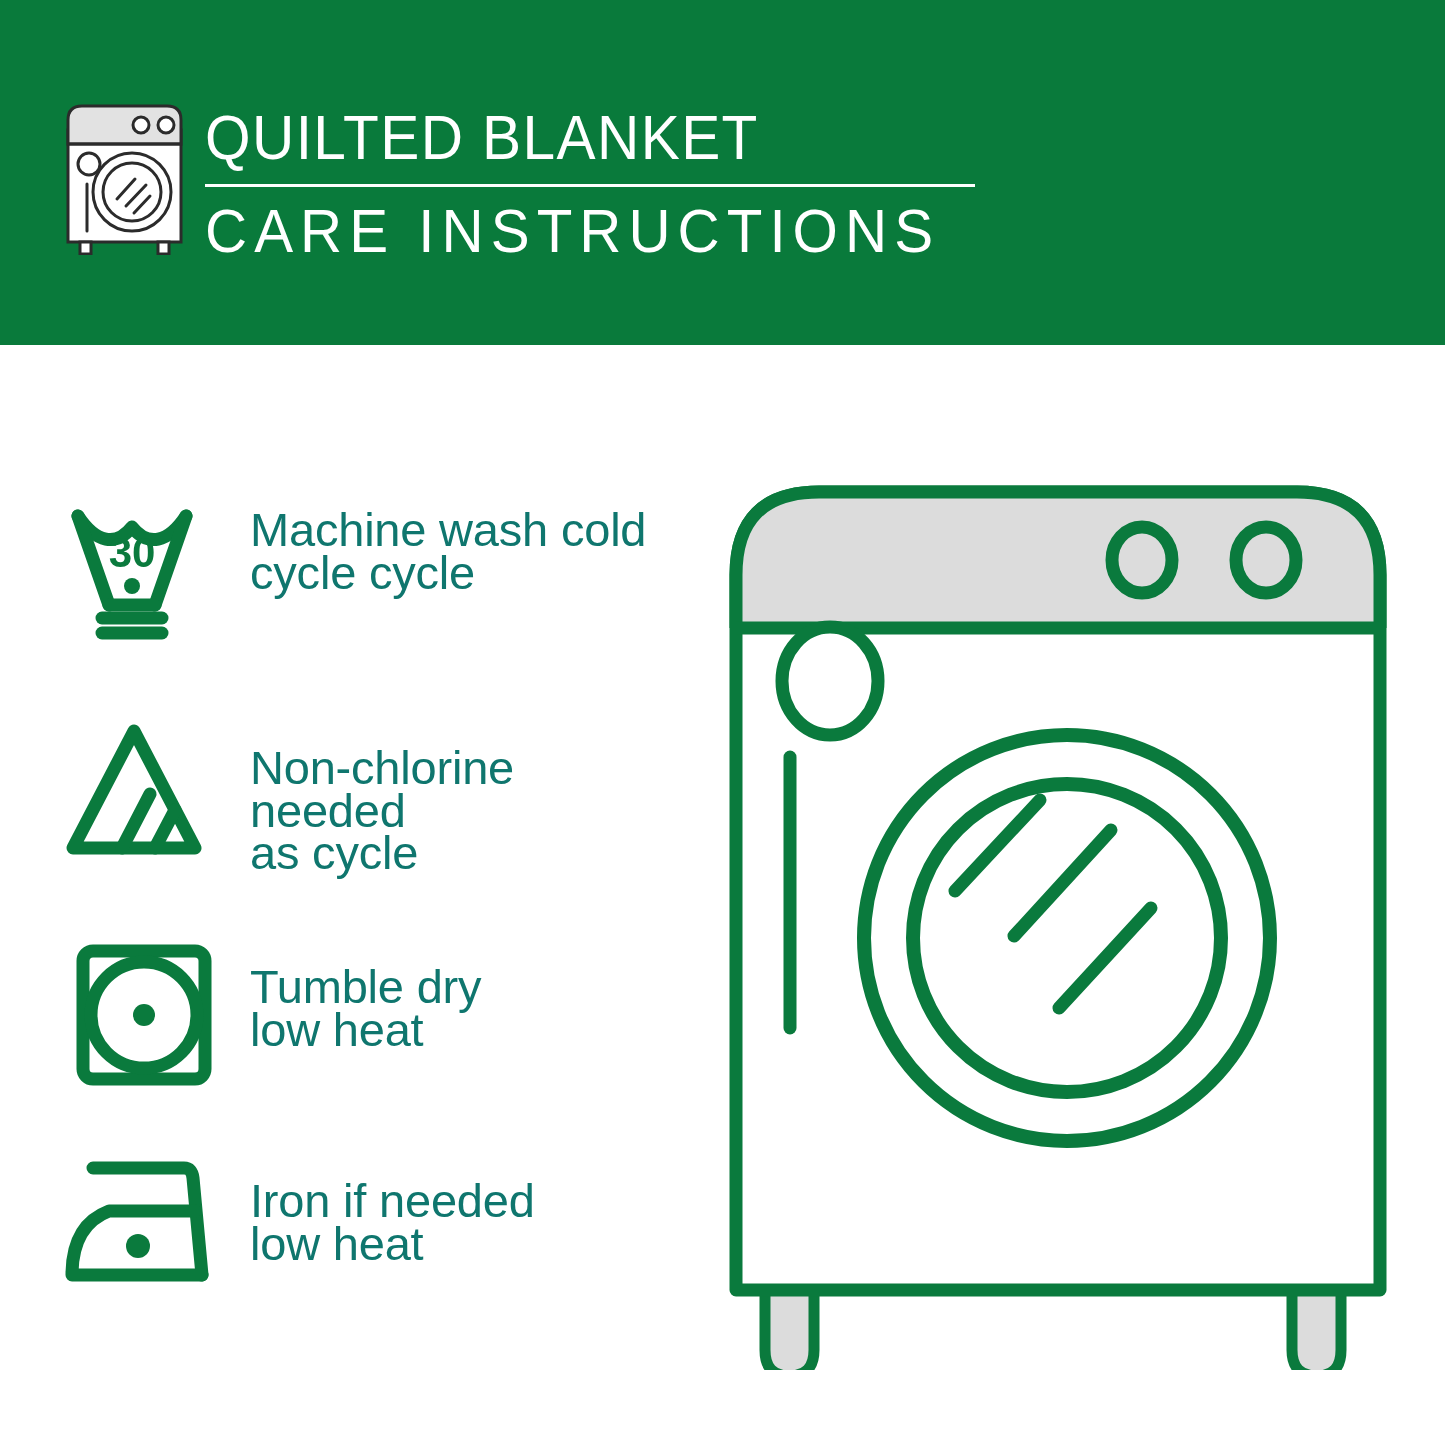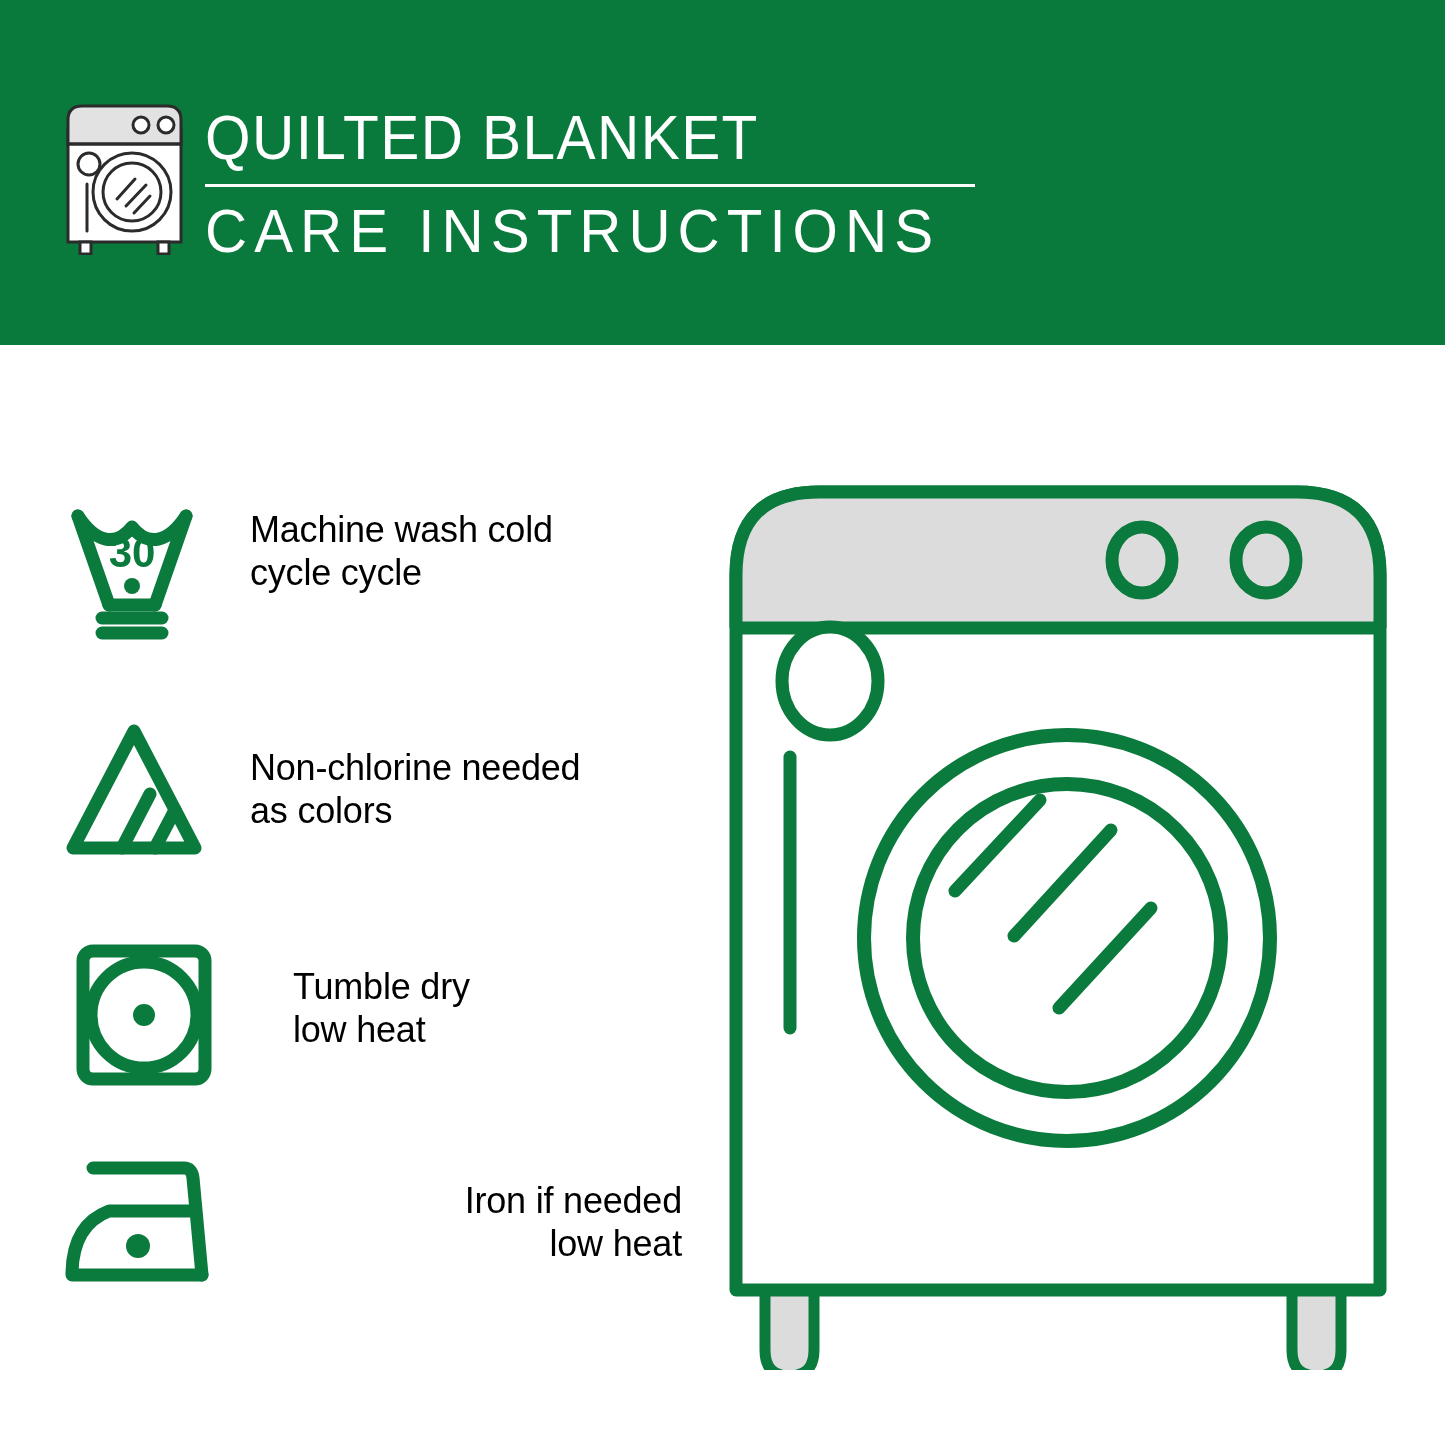--- a/index.html
+++ b/index.html
@@ -78,30 +78,30 @@
   }
   .care-symbol {
     flex: 0 0 170px;
     height: 150px;
     display: flex;
     align-items: center;
     justify-content: flex-start;
   }
   .care-text {
     flex: 1 1 auto;
-    color: #000000;
-    font-size: 36px;
+    color: #0f766e;
+    font-size: 47px;
     line-height: 42.5px;
     letter-spacing: -0.2px;
     padding-left: 18px;
   }
   #row-wash   { top: 495px; }
   #row-bleach { top: 717px; }
-  #row-dry    { top: 940px; gap: 43px; }
-  #row-iron   { top: 1150px; text-align: right; }
+  #row-dry    { top: 940px; }
+  #row-iron   { top: 1150px; }
 
   #row-wash   .care-text { padding-top: 14px; }
   #row-bleach .care-text { padding-top: 30px; }
   #row-dry    .care-text { padding-top: 26px; }
   #row-iron   .care-text { padding-top: 30px; }
 
   
   #washer-illustration {
     position: absolute;
     left: 718px;
@@ -177,21 +177,21 @@
       <svg viewBox="0 0 170 150" width="170" height="150" xmlns="http://www.w3.org/2000/svg">
         <g fill="none" stroke="#0A7A3D" stroke-width="13" stroke-linecap="round" stroke-linejoin="round">
           <path d="M72 14 L133 131 L11 131 Z"></path>
           <path d="M60 131 L88 77"></path>
           <path d="M93 131 L113 93"></path>
         </g>
       </svg>
     </div>
     <div class="care-text">
       <div>Non-chlorine needed</div>
-      <div>as colors</div>
+      <div>as cycle</div>
     </div>
   </div>
 
   <div class="care-row" id="row-dry">
     <div class="care-symbol">
       <svg viewBox="0 0 170 150" width="170" height="150" xmlns="http://www.w3.org/2000/svg">
         <g fill="none" stroke="#0A7A3D" stroke-width="13" stroke-linejoin="round">
           <rect x="21" y="11" width="122" height="128" rx="10" ry="10"></rect>
           <circle cx="82" cy="75" r="53"></circle>
         </g>

